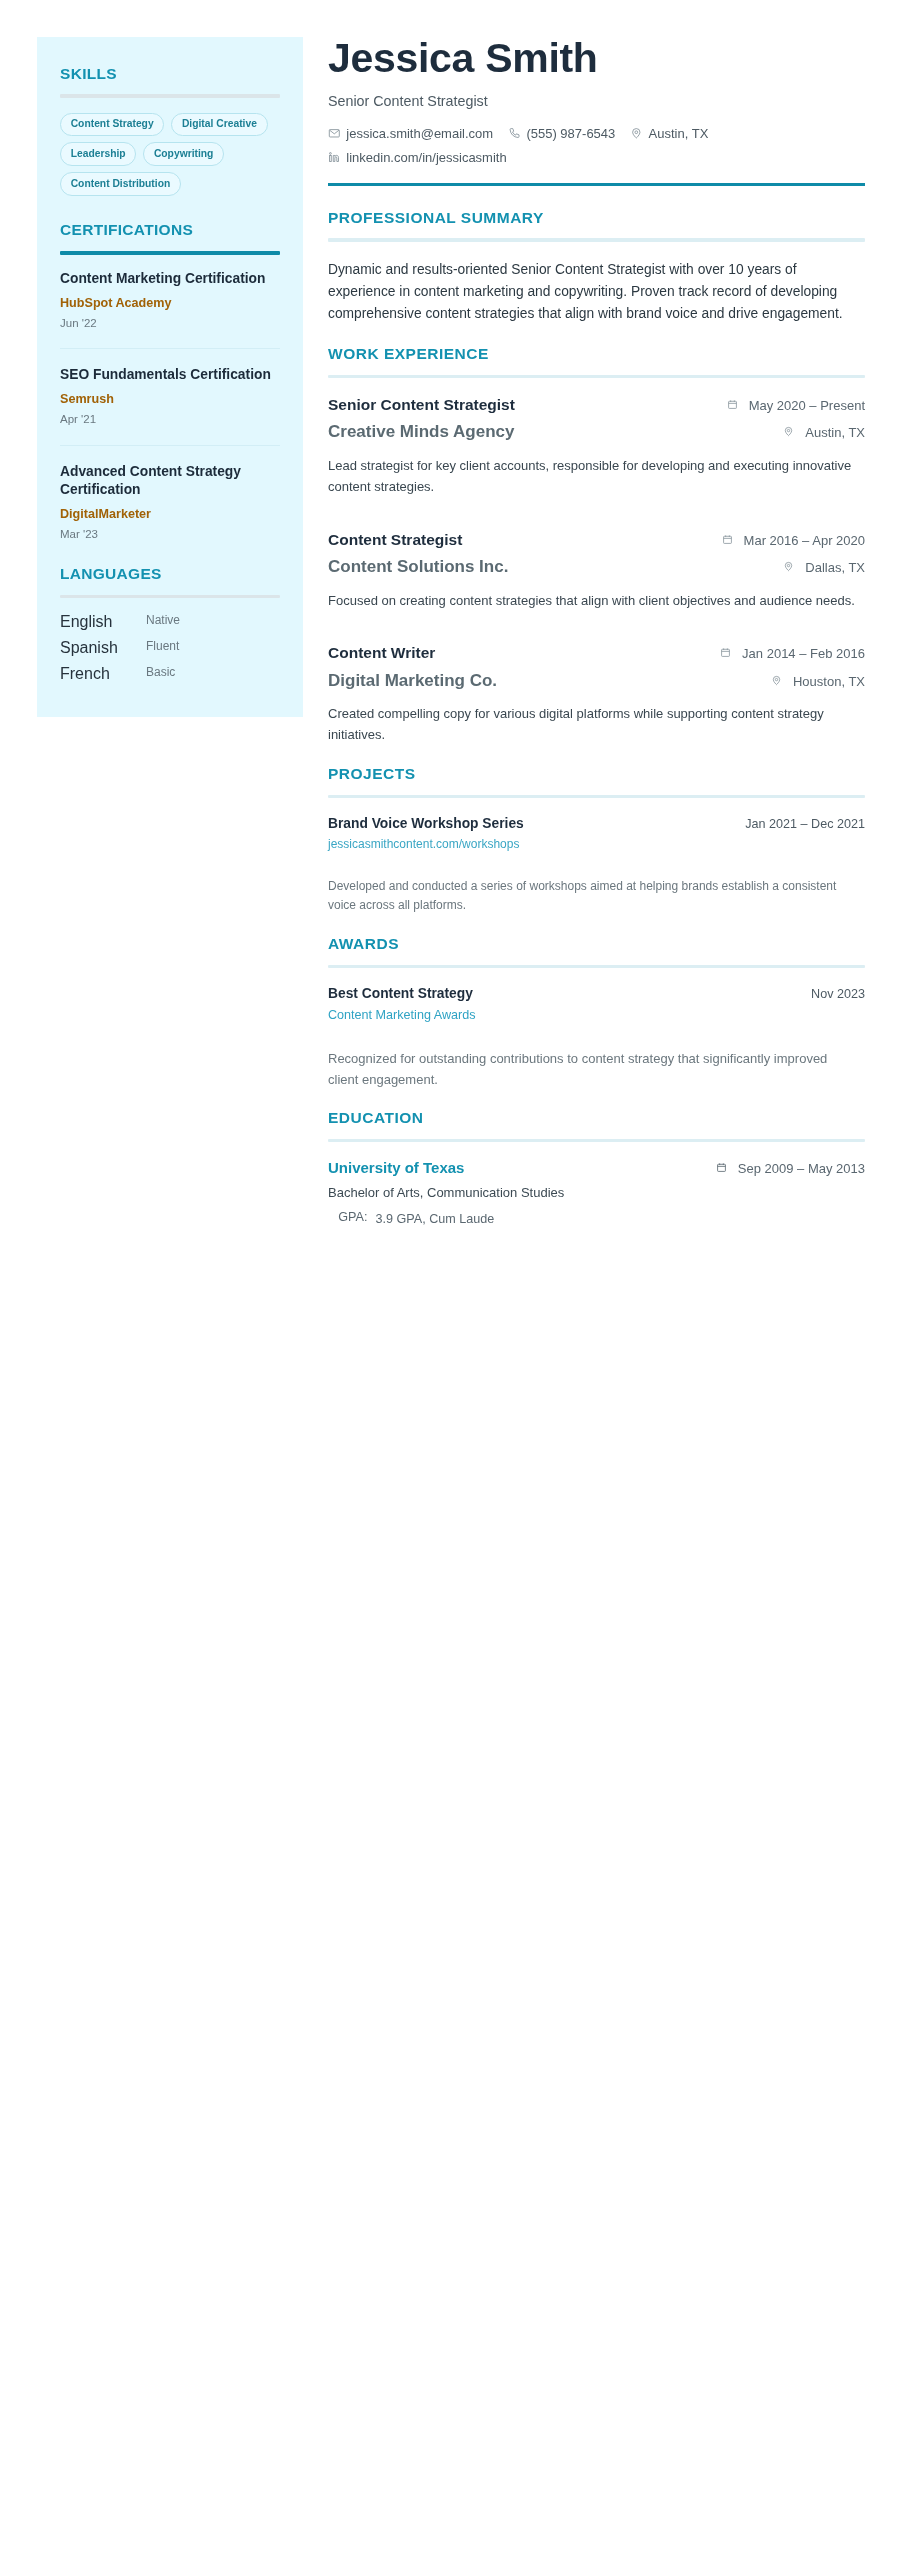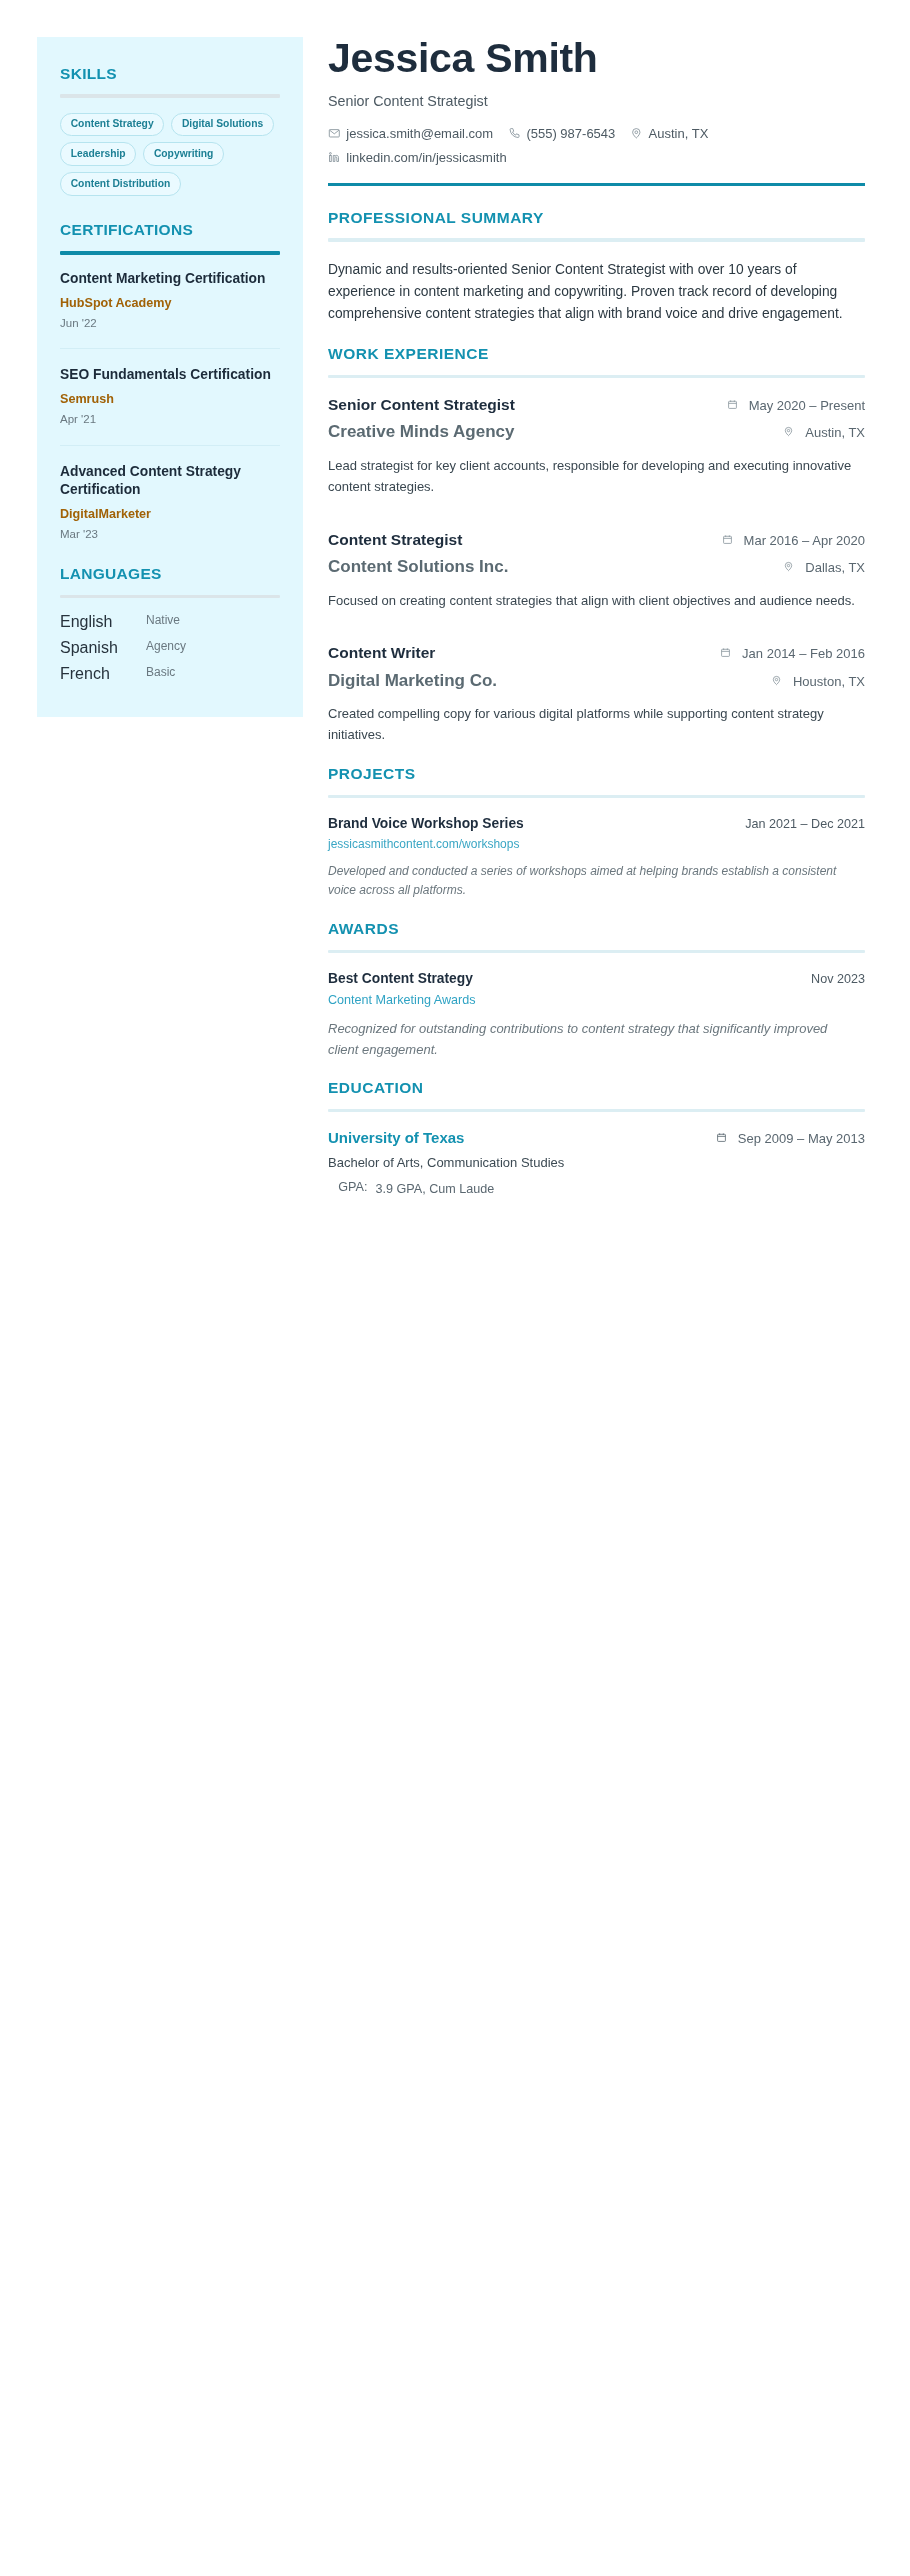--- a/index.html
+++ b/index.html
@@ -98,21 +98,21 @@
   .entry-title { font-size: 15.5px; font-weight: bold; color: #1e2d3d; line-height: 1.25; }
   .entry-meta { display: inline-flex; align-items: center; gap: 11px; color: #5a6770; font-size: 13px; white-space: nowrap; }
   .entry-sub { font-size: 17px; font-weight: bold; color: #5b6a72; line-height: 1.3; }
   .entry-line.second { margin-top: 6.9px; }
   .entry-desc { margin-top: 12.6px; color: #3a4750; font-size: 13px; line-height: 1.6; max-width: 528px; }
 
   
   .entry.light .entry-title { font-size: 13.8px; }
   .entry.light .entry-meta { color: #4d5a63; font-size: 12.6px; }
   .entry.light .entry-sub { font-weight: normal; font-size: 12px; color: #3aa6c4; margin-top: 4.6px; }
-  .entry.light .entry-desc { color: #6b777e; font-size: 12px; line-height: 1.62; margin-top: 9px; font-style: italic; }
+  .entry.light .entry-desc { color: #6b777e; font-size: 12px; line-height: 1.62; margin-top: 24px; }
 
   .entry.award .entry-sub { color: #2fa3c4; font-size: 12.6px; }
   .entry.award .entry-desc { color: #6b777e; font-size: 13px; }
 
   
   .edu-school { color: #1391b0; font-size: 15px; font-weight: bold; }
   .edu-degree { color: #3c4a53; font-size: 13px; line-height: 1.45; margin-top: 8px; max-width: 298px; }
   .edu-gpa { display: flex; gap: 8px; margin-top: 6.9px; padding-left: 10.3px; }
   .edu-gpa-label { color: #5a6770; font-size: 12.6px; }
   .edu-gpa-value { color: #5a6770; font-size: 12.6px; line-height: 1.5; }
@@ -123,21 +123,21 @@
 <div class="page">
   <div class="cols">
 
     <aside class="sidebar">
 
       <section class="side-section">
         <div class="side-head">SKILLS</div>
         <div class="side-rule"></div>
         <div class="pills">
           <span class="pill">Content Strategy</span>
-          <span class="pill">Digital Solutions</span>
+          <span class="pill">Digital Creative</span>
           <span class="pill">Leadership</span>
           <span class="pill">Copywriting</span>
           <span class="pill">Content Distribution</span>
         </div>
       </section>
 
       <section class="side-section">
         <div class="side-head">CERTIFICATIONS</div>
         <div class="side-rule accent"></div>
 
@@ -163,21 +163,21 @@
       <section class="side-section">
         <div class="side-head">LANGUAGES</div>
         <div class="side-rule"></div>
 
         <div class="lang-row">
           <span class="lang-name">English</span>
           <span class="lang-level">Native</span>
         </div>
         <div class="lang-row">
           <span class="lang-name">Spanish</span>
-          <span class="lang-level">Agency</span>
+          <span class="lang-level">Fluent</span>
         </div>
         <div class="lang-row">
           <span class="lang-name">French</span>
           <span class="lang-level">Basic</span>
         </div>
       </section>
 
     </aside>
 
     <main class="main">

